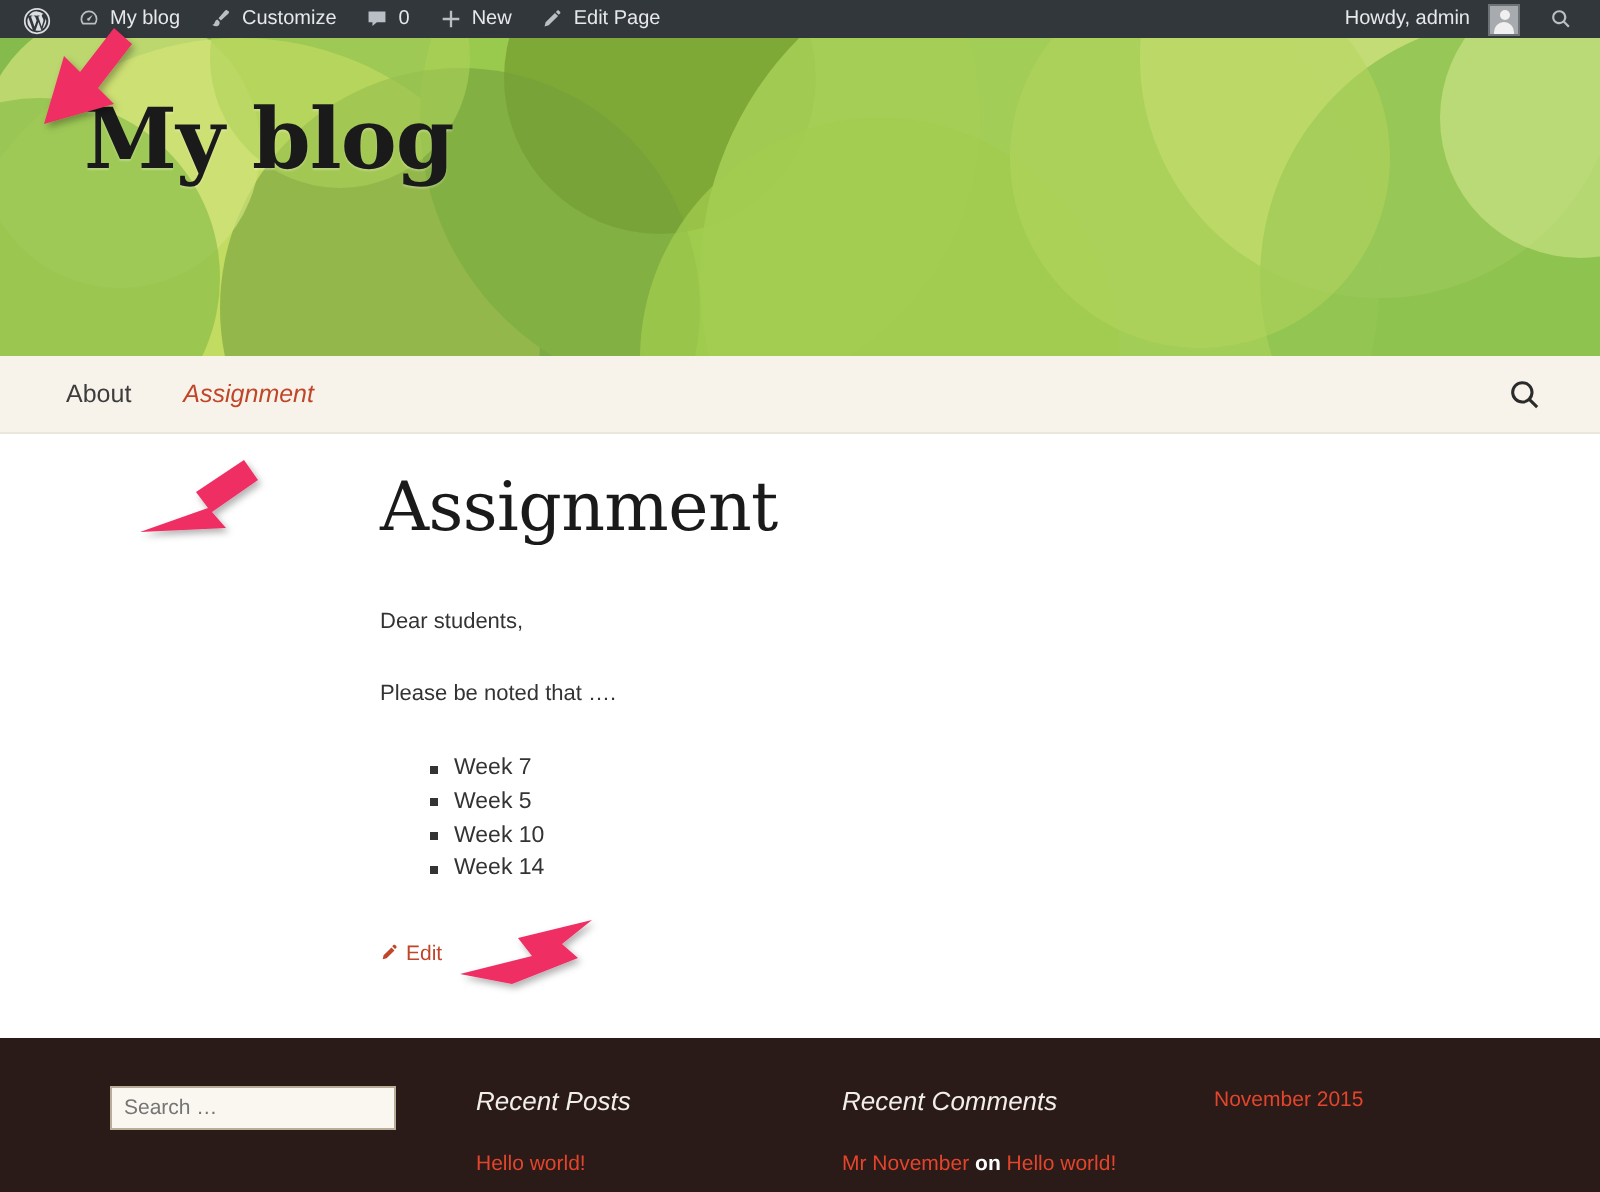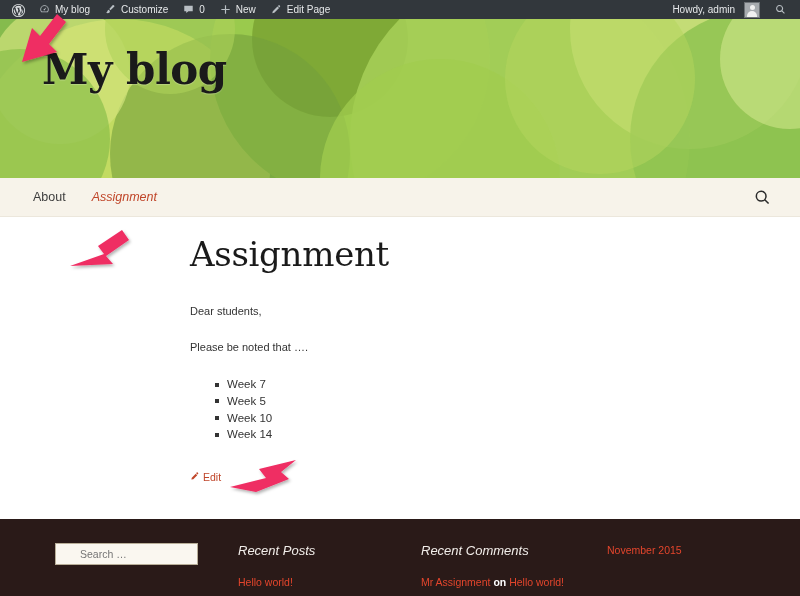--- a/index.html
+++ b/index.html
@@ -223,21 +223,21 @@
   .w-archives { width: 150px; }
   #search-input-box {
     width: 143px;
     height: 22px;
     background: #faf7f0;
     border: 1px solid #b8ae98;
     box-sizing: border-box;
     font-size: 10.5px;
     color: #6d6a63;
     font-family: "Liberation Sans", sans-serif;
-    padding: 0 24px;
+    padding: 0 6px;
     line-height: 20px;
     outline: none;
   }
   .widget-title {
     font-size: 13px;
     font-style: italic;
     color: #f2eeea;
     margin: 0 0 17px 0;
     font-weight: normal;
   }
@@ -404,21 +404,21 @@
     </div>
 
     <div class="widget w-posts">
       <h2 class="widget-title">Recent Posts</h2>
       <a class="widget-link">Hello world!</a>
     </div>
 
     <div class="widget w-comments">
       <h2 class="widget-title">Recent Comments</h2>
       <div class="widget-line">
-        <span class="lnk">Mr Assignment</span>
+        <span class="lnk">Mr November</span>
         <span class="on">on</span>
         <span class="lnk">Hello world!</span>
       </div>
     </div>
 
     <div class="widget w-archives">
       <a class="widget-link">November 2015</a>
     </div>
 
   </div>

